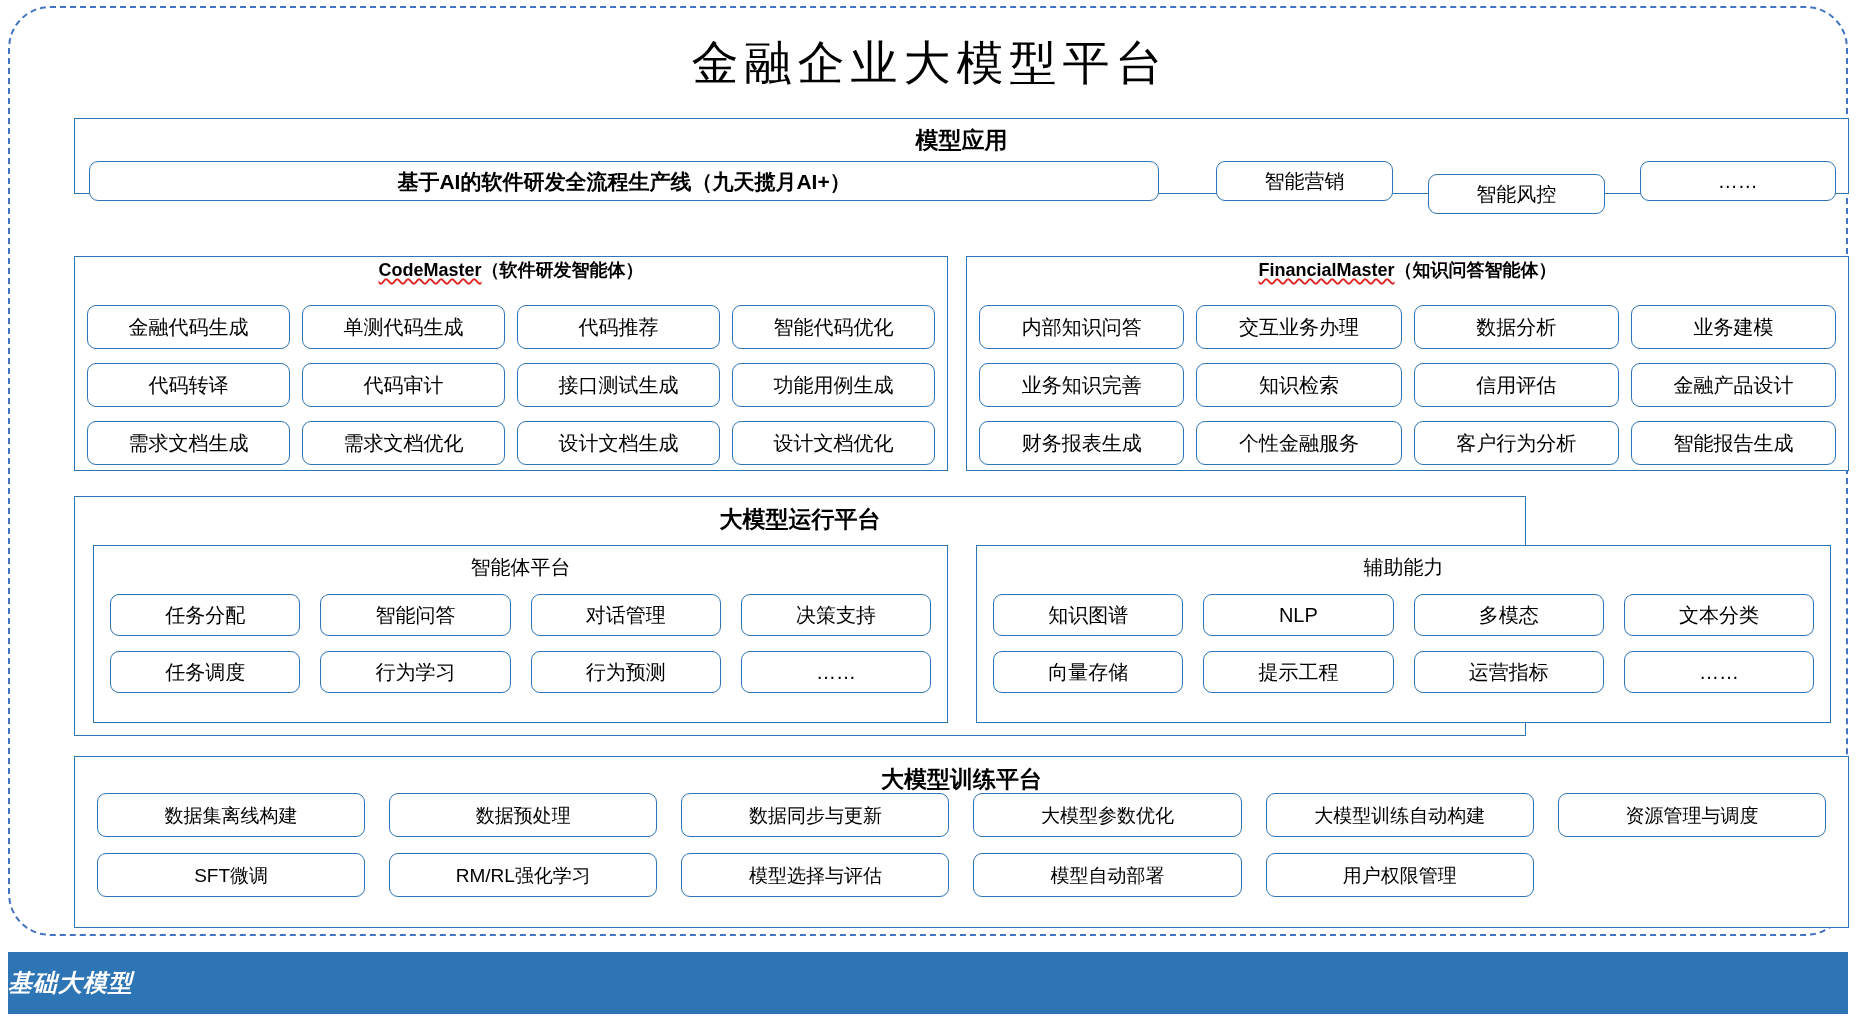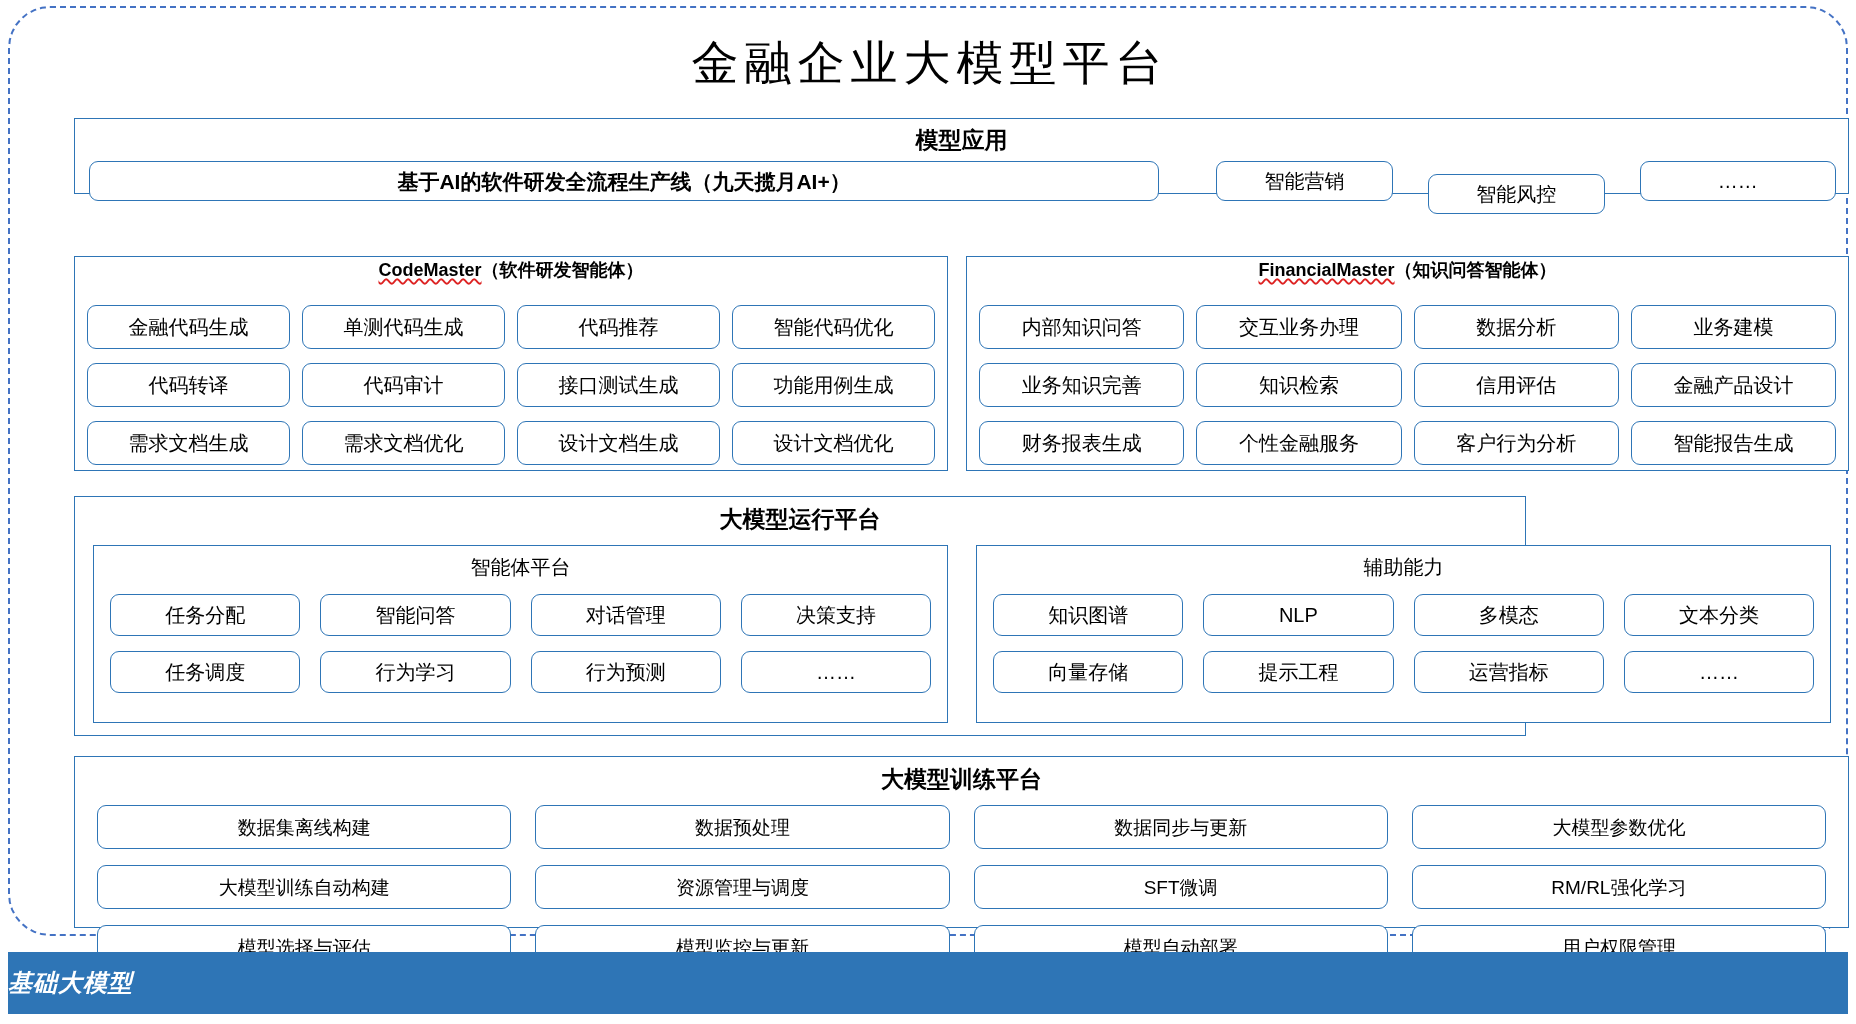--- a/index.html
+++ b/index.html
@@ -199,23 +199,23 @@
     width: 1775px;
     height: 172px;
   }
   #panel-train-platform > .panel-title {
     margin-top: 9px;
   }
   .train-grid {
     position: absolute;
     left: 22px;
     right: 22px;
-    top: 48px;
+    top: 36px;
     display: grid;
-    grid-template-columns: repeat(4, 1fr);
+    grid-template-columns: repeat(6, 1fr);
     grid-auto-rows: 44px;
     column-gap: 24px;
     row-gap: 16px;
   }
   .train-grid .pill { height: 44px; }
 
   
   #foundation-bar {
     position: absolute;
     left: 8px;
@@ -329,21 +329,20 @@
       <div class="train-grid">
         <div class="pill small">数据集离线构建</div>
         <div class="pill small">数据预处理</div>
         <div class="pill small">数据同步与更新</div>
         <div class="pill small">大模型参数优化</div>
         <div class="pill small">大模型训练自动构建</div>
         <div class="pill small">资源管理与调度</div>
         <div class="pill small">SFT微调</div>
         <div class="pill small">RM/RL强化学习</div>
         <div class="pill small">模型选择与评估</div>
-        <div class="pill small">模型监控与更新</div>
         <div class="pill small">模型自动部署</div>
         <div class="pill small">用户权限管理</div>
       </div>
     </div>
 
   </div>
 
   <div id="foundation-bar">
     <span>基础大模型</span>
   </div>

